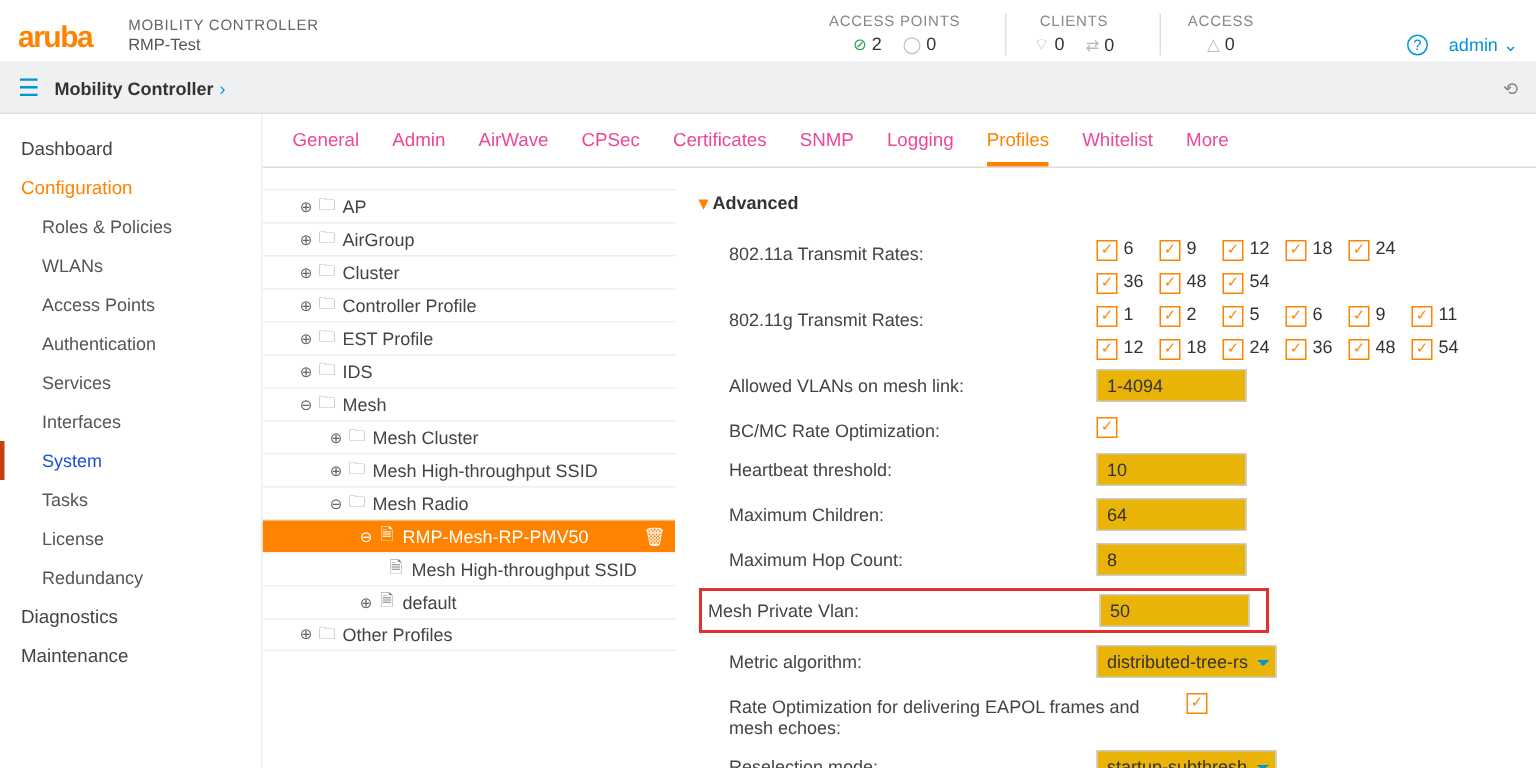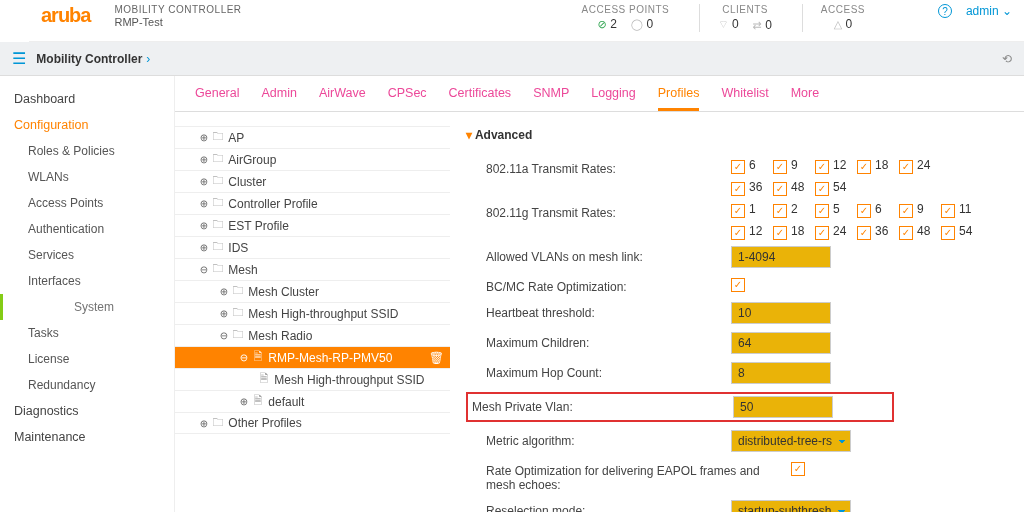--- a/index.html
+++ b/index.html
@@ -8,25 +8,24 @@
     font-family: Arial, Helvetica, sans-serif;
     font-size: 12px;
     color: #333;
     background: #fff;
     width: 1024px;
     height: 512px;
     overflow: hidden;
   }
   .topbar {
     display: flex;
-    align-items: flex-start;
+    align-items: flex-end;
     padding: 4px 12px;
     height: 42px;
     border-bottom: 1px solid #eee;
-    margin-left: 29px;
   }
   .logo {
     font-weight: bold;
     font-size: 20px;
     color: #ff8300;
     letter-spacing: -1px;
     margin-right: 24px;
   }
   .titleblock { display:flex; flex-direction:column; line-height:1.2; }
   .titleblock .t1 { font-size:10px; color:#666; letter-spacing:0.5px; }
@@ -56,21 +55,21 @@
   .refresh-ic { margin-left:auto; color:#888; }
   .layout { display:flex; height:436px; }
   .sidebar {
     width:175px; flex:0 0 175px; padding:10px 0; border-right:1px solid #eee;
     height:436px;
   }
   .sidebar div { padding:6px 14px; cursor:pointer; font-size:12.5px; color:#444;}
   .sidebar .top { font-weight:normal;}
   .sidebar .active { color:#ff8300;}
   .sidebar .sub { padding-left:28px; font-size:12px; color:#555;}
-  .sidebar .sub.active { border-left:3px solid #84cc16; padding-left:25px; color:#737373;text-align:center;}
+  .sidebar .sub.active { border-left:3px solid #c2410c; padding-left:25px; color:#1d4ed8;}
   .main { flex:1; padding-top:6px; overflow:hidden; }
   .tabs { display:flex; gap:22px; padding:4px 20px 0; border-bottom:1px solid #ddd; height:30px;}
   .tabs span { padding-bottom:8px; color:#ec4899; cursor:pointer; font-size:12.5px;}
   .tabs span.active { color:#ff8300; border-bottom:3px solid #ff8300; font-weight:500;}
   .workarea { display:flex; padding-top:14px; height:400px;}
   .tree { width:275px; flex:0 0 275px; }
   .trow {
     display:flex; align-items:center; height:22px; padding:0 6px;
     border-top:1px solid #eee; font-size:12px; color:#444;
   }
@@ -100,21 +99,21 @@
   }
   select.tx { width:120px; appearance:none; padding-right:18px;
     background-image: linear-gradient(45deg, transparent 50%, #0096d6 50%),
                       linear-gradient(135deg, #0096d6 50%, transparent 50%);
     background-position: right 8px top 9px, right 4px top 9px;
     background-size: 4px 4px, 4px 4px; background-repeat:no-repeat;
   }
   .hl { border:2px solid #e03131; padding:2px 4px; }
   .hl input.tx { border:1px solid #ccc; }
   .hl-row { align-items:center; }
-  .hl-wrap { display:flex; align-items:center; width:428px;}
+  .hl-wrap { display:flex; align-items:center; width:380px;}
   .hl-wrap .flbl-inner{ width:261px; color:#444;}
 </style>
 </head>
 <body>
 
 <div class="topbar">
   <div class="logo">aruba</div>
   <div class="titleblock">
     <span class="t1">MOBILITY CONTROLLER</span>
     <span class="t2">RMP-Test</span>

